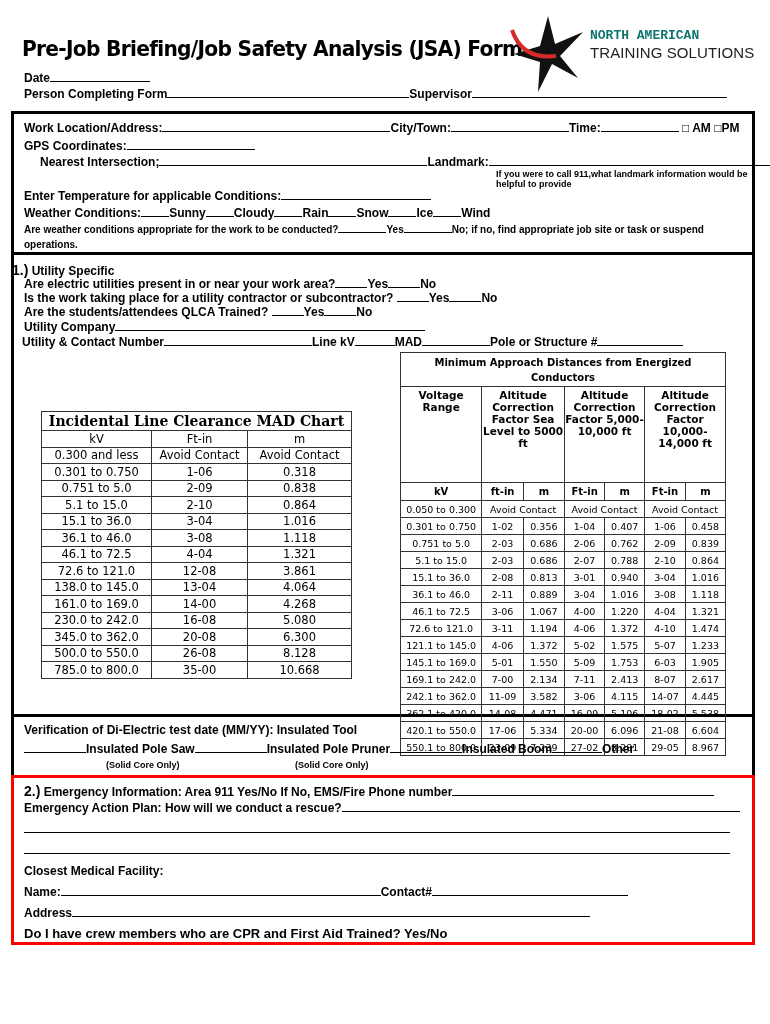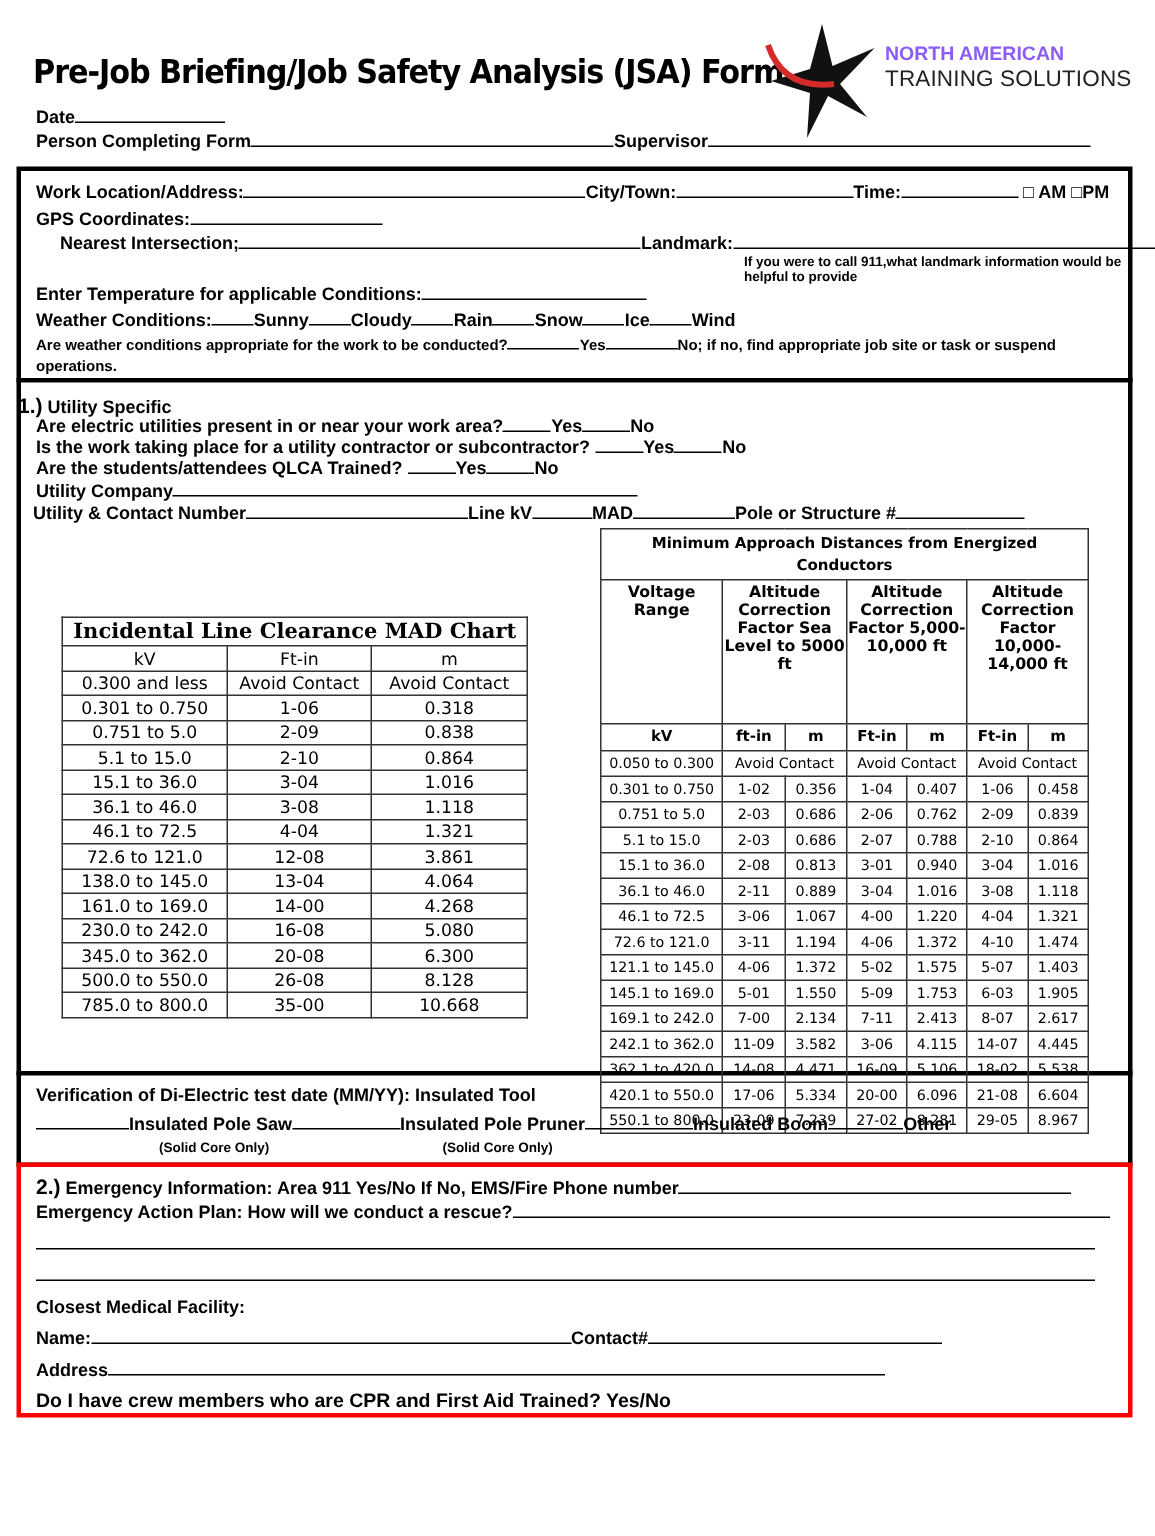--- a/index.html
+++ b/index.html
@@ -2,21 +2,21 @@
 <html><head>
 <meta charset="utf-8">
 <style>
   * { box-sizing: border-box; margin: 0; padding: 0; }
   body { width: 770px; height: 1024px; background: #fff; font-family: "DejaVu Sans", sans-serif; color: #000; position: relative; overflow: hidden; }
   .cond { font-family: "Liberation Sans", sans-serif; font-weight: bold; }
   .abs { position: absolute; }
   .title { left: 22px; top: 36px; font-size: 22px; font-weight: bold; font-family: "DejaVu Sans", sans-serif; letter-spacing: -0.8px; transform: scaleX(0.92); transform-origin: left; white-space: nowrap; }
   .line { display: inline-block; border-bottom: 1.5px solid #000; height: 12px; vertical-align: baseline; }
   .lbl { font-size: 12px; white-space: nowrap; }
-  .logo-text1 { left: 590px; top: 28px; font-family: Liberation Sans, sans-serif; font-weight: bold; font-size: 13px; color: #8b5cf6; }
+  .logo-text1 { left: 590px; top: 28px; font-family: Liberation Mono, monospace; font-weight: bold; font-size: 13px; color: #0f766e; }
   .logo-text2 { left: 590px; top: 44px; font-family: "Liberation Sans", sans-serif; font-size: 15px; color: #222; letter-spacing: 0.1px; }
   .box { position: absolute; border: 3px solid #000; }
   .red { border-color: #f00; }
   .small { font-size: 9px; font-weight: bold; font-family: "Liberation Sans", sans-serif; }
   table.mad { border-collapse: collapse; position: absolute; font-family: "DejaVu Sans", sans-serif; }
   table.mad td, table.mad th { border: 1px solid #333; text-align: center; font-weight: normal; }
   table.t1 { left: 41px; top: 411px; width: 311px; font-size: 11.5px; }
   table.t1 td { height: 16.5px; padding: 0; }
   table.t1 .hd { font-size: 14px; font-weight: bold; font-family: "DejaVu Serif", serif; height: 19px; }
   table.t1 .sh { font-weight: bold; font-size: 12px; height: 34px; line-height: 14px; }
@@ -264,21 +264,21 @@
         <td>4-10</td>
         <td>1.474</td>
       </tr>
       <tr>
         <td>121.1 to 145.0</td>
         <td>4-06</td>
         <td>1.372</td>
         <td>5-02</td>
         <td>1.575</td>
         <td>5-07</td>
-        <td>1.403</td>
+        <td>1.233</td>
       </tr>
       <tr>
         <td>145.1 to 169.0</td>
         <td>5-01</td>
         <td>1.550</td>
         <td>5-09</td>
         <td>1.753</td>
         <td>6-03</td>
         <td>1.905</td>
       </tr>

